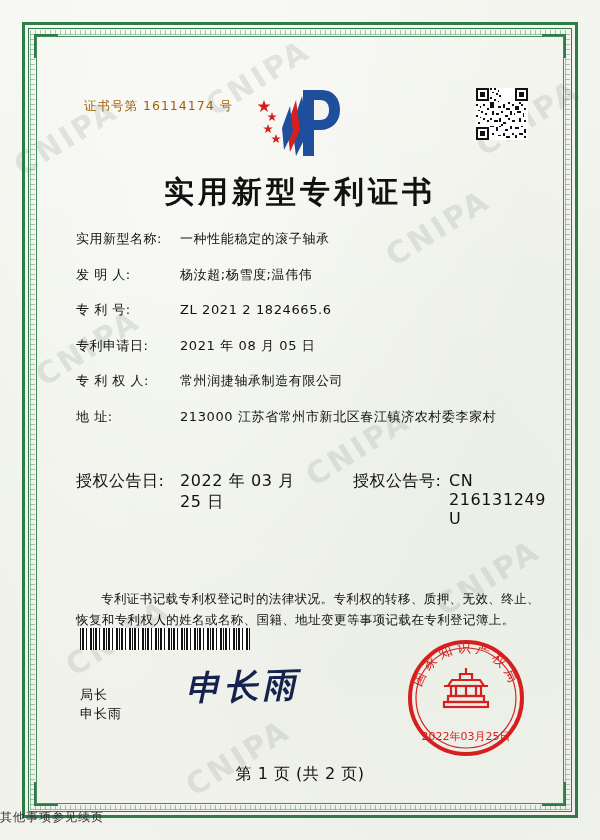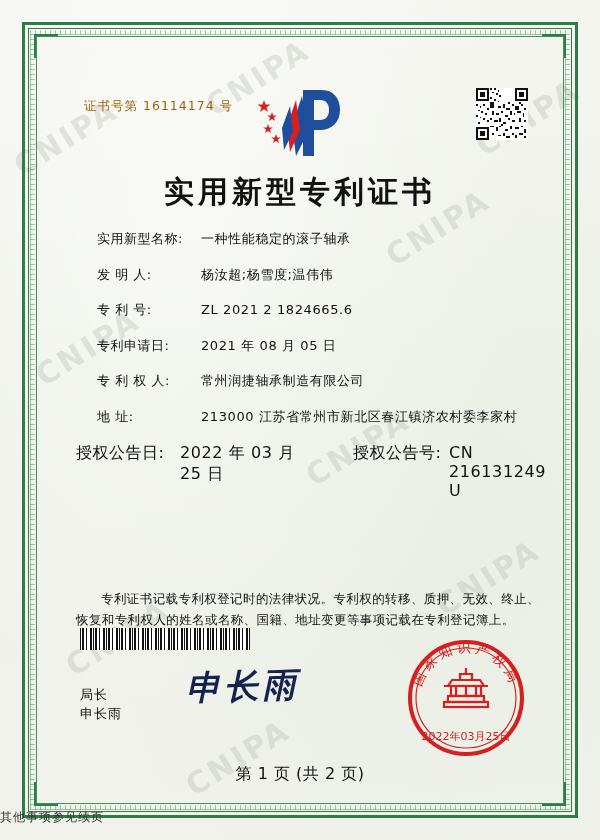--- a/index.html
+++ b/index.html
@@ -114,28 +114,27 @@
     align-items:baseline;
     margin-bottom:17.5px;
     font-size:13px;
     color:#111;
   }
   .lbl{
     width:104px;
     flex:0 0 104px;
     letter-spacing:0.5px;
     white-space:nowrap;
-    margin-left:21px;
   }
   .val{flex:1;letter-spacing:.6px;}
   .row-split{display:flex;align-items:baseline;font-size:16px;color:#111;margin-bottom:17.5px;}
   .half-lbl{flex:0 0 104px;white-space:nowrap;letter-spacing:.5px;}
   .half-val{flex:0 0 130px;letter-spacing:.6px;}
   .half-lbl2{flex:0 0 96px;white-space:nowrap;letter-spacing:.5px;margin-left:43px;}
-  .half-val2{flex:1;letter-spacing:.6px;}
+  .half-val2{flex:1;letter-spacing:.6px;margin-top:28px;}
 
   .para{
     position:absolute;left:76px;right:60px;
     font-size:12.5px;
     line-height:21px;
     color:#111;
     text-align:justify;
     letter-spacing:.4px;
   }
   .para1{top:510px;}

